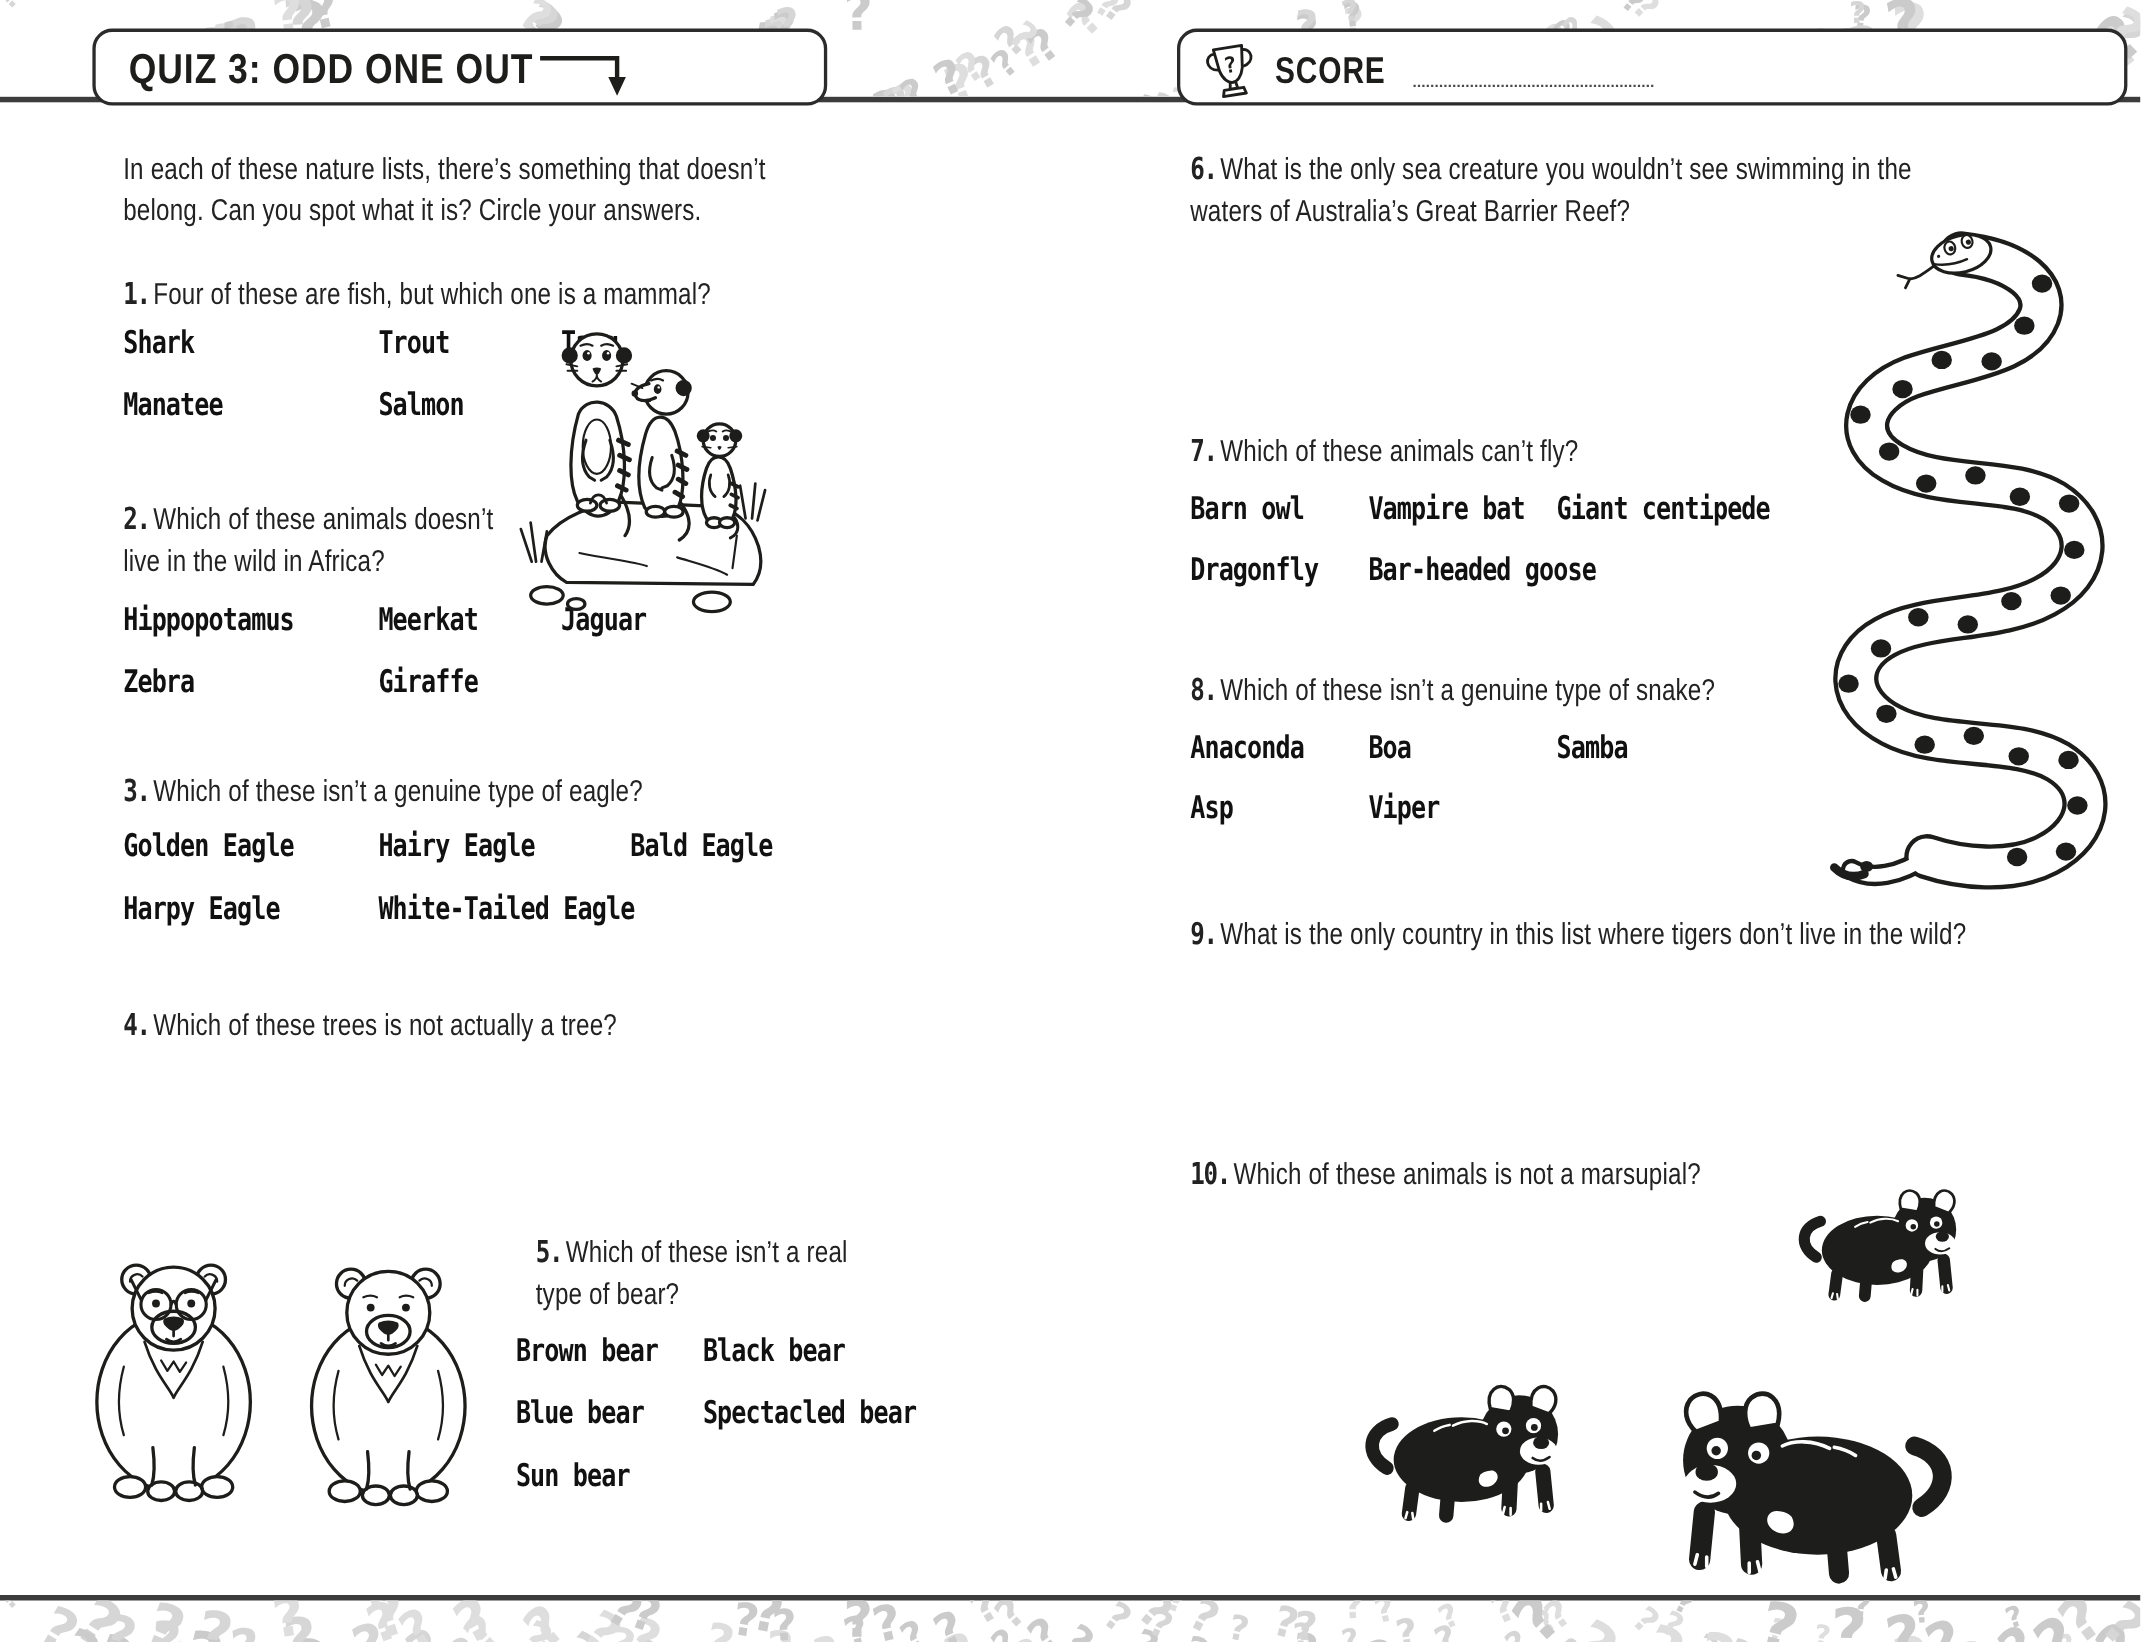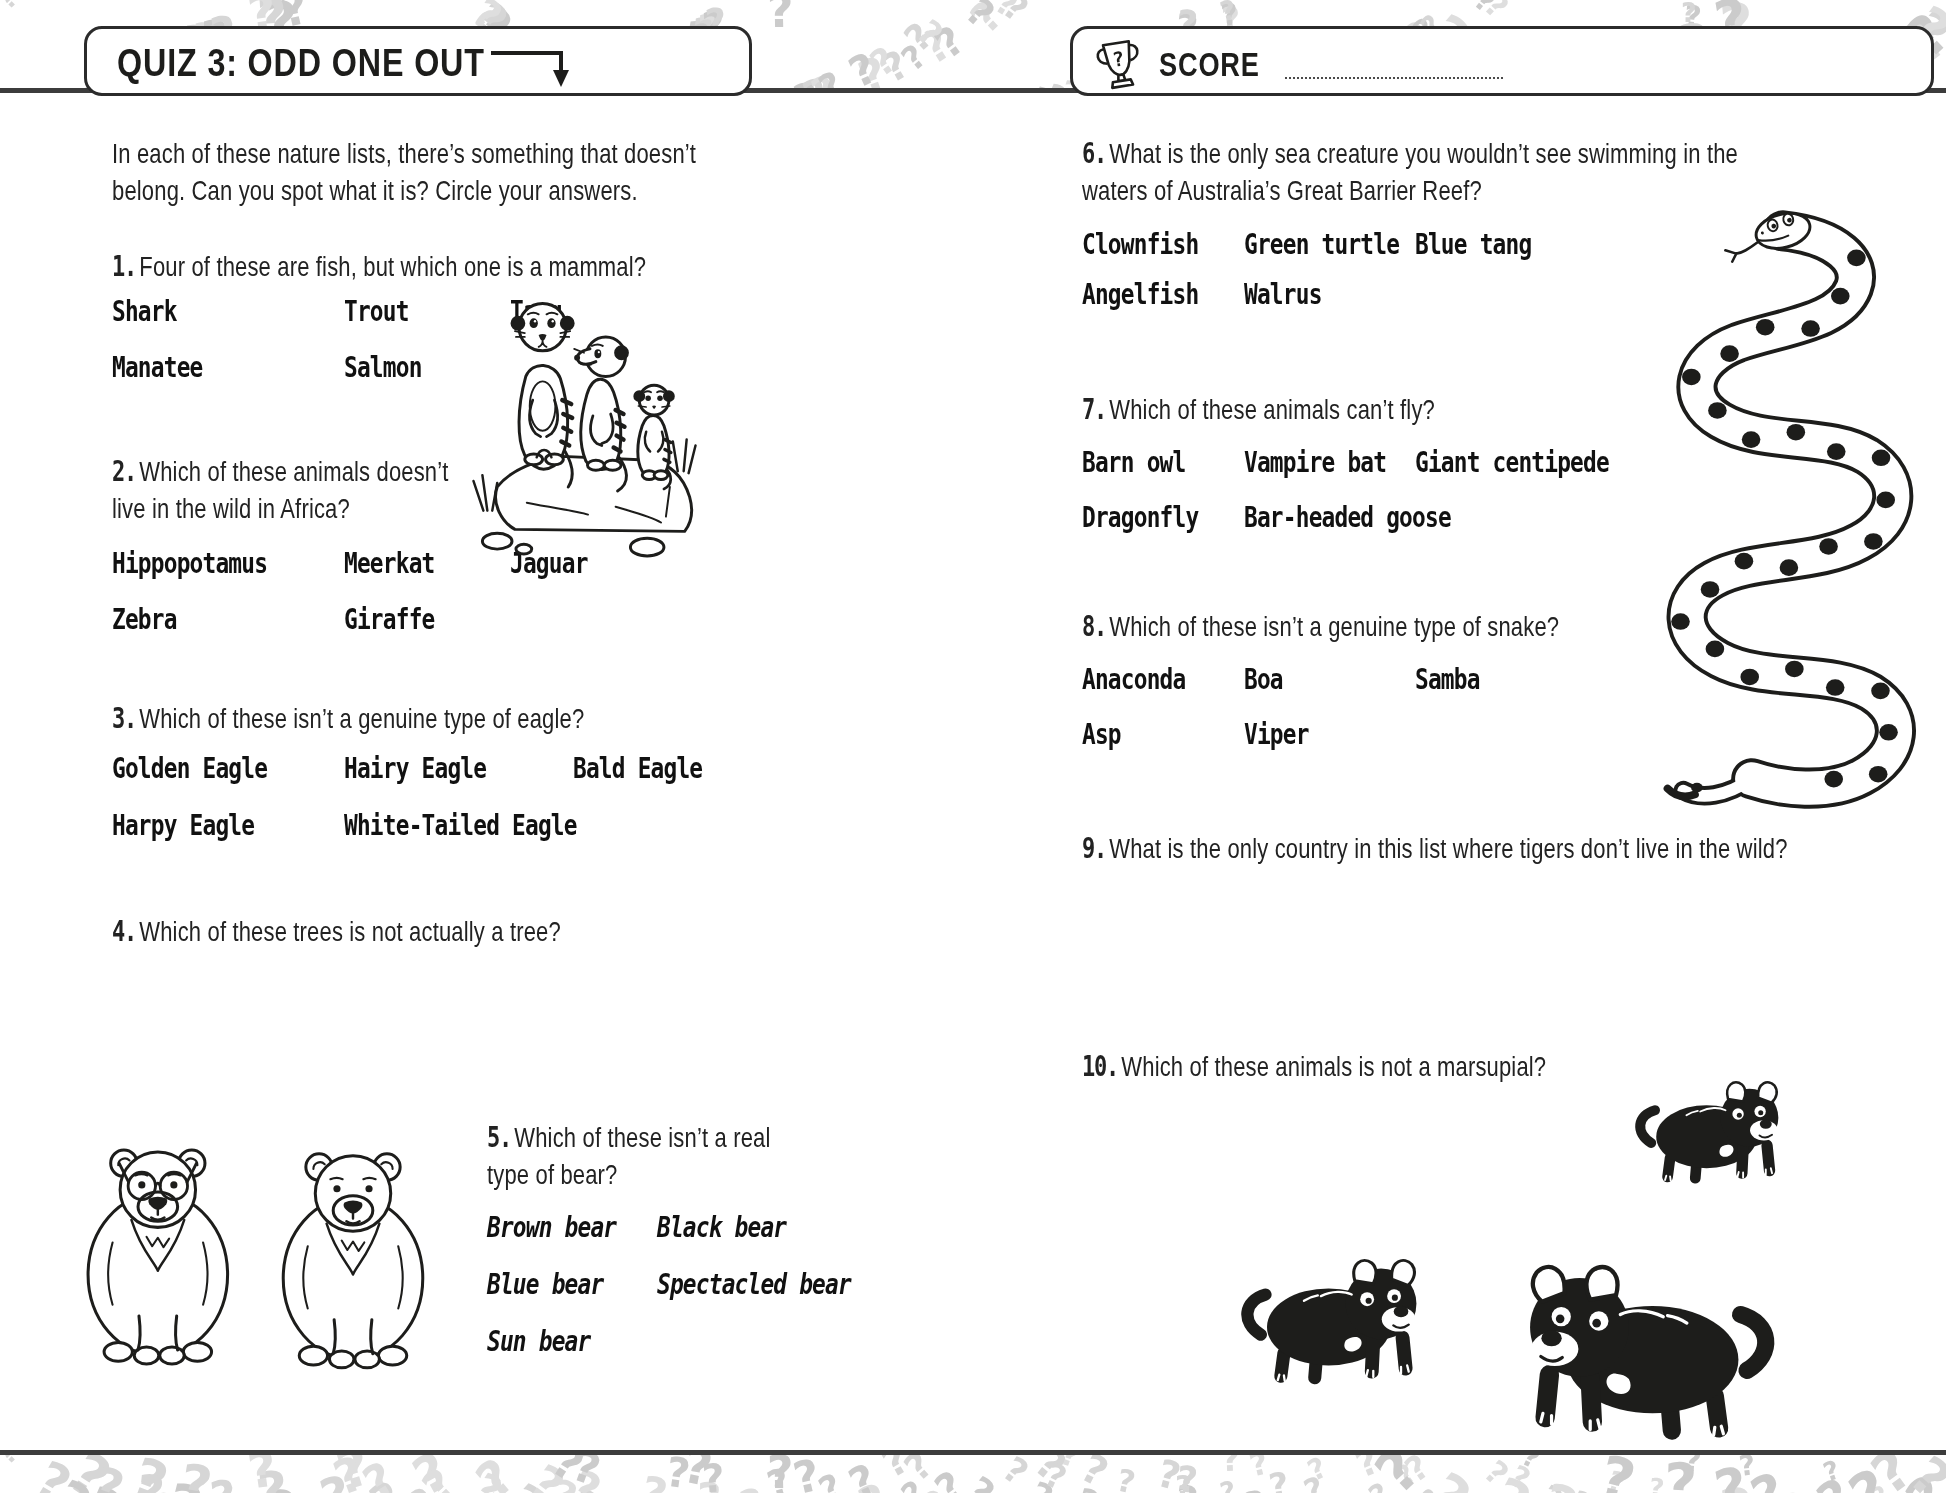--- a/index.html
+++ b/index.html
@@ -290,21 +290,21 @@
     <span class="opt">White-Tailed Eagle</span>
   </div>
 
   <div class="tblock oneline" style="left:112px;top:913px;">
     <span class="qnum">4.</span><span>Which of these trees is not actually a tree?</span>
   </div>
 
   <div class="tblock" style="left:487px;top:1119px;width:410px;">
     <span class="qnum">5.</span><span>Which of these isn’t a real type of bear?</span>
   </div>
-  <div class="opts cols-c" style="left:487px;top:1211px;font-style:italic;">
+  <div class="opts cols-c" style="left:469px;top:1211px;">
     <span class="opt">Brown bear</span>
     <span class="opt">Black bear</span>
     <span class="opt">Blue bear</span>
     <span class="opt">Spectacled bear</span>
     <span class="opt">Sun bear</span>
   </div>
 
   <svg class="illus" style="left:466px;top:262px;" width="240" height="296" viewBox="0 0 240 300">
     <g stroke="#1d1d1b" fill="#ffffff" stroke-width="3" stroke-linecap="round" stroke-linejoin="round">
       <path d="M16,252 L6,222 M20,252 L15,216 M25,252 L30,224 M213,212 L208,182 M219,212 L222,180 M224,214 L231,186" fill="none" stroke-width="2.5"></path>
@@ -371,27 +371,20 @@
       <circle cx="83" cy="58" r="14.5" fill="#ffffff" fill-opacity="0"></circle>
       <circle cx="117" cy="58" r="14.5"></circle>
       <path d="M97.5,58 Q100,52 102.5,58"></path>
       <path d="M69,54 L59,34 M131,54 L141,34"></path>
     </g>
     <use href="#bear-shape" x="215" y="4"></use>
   </svg>
 
   <div class="tblock" style="left:1082px;top:135px;width:860px;">
     <span class="qnum">6.</span><span>What is the only sea creature you wouldn’t see swimming in the waters of Australia’s Great Barrier Reef?</span>
-  </div>
-  <div class="opts cols-r gap16" style="left:1082px;top:228px;">
-    <span class="opt">Clownfish</span>
-    <span class="opt">Green turtle</span>
-    <span class="opt">Blue tang</span>
-    <span class="opt">Angelfish</span>
-    <span class="opt">Walrus</span>
   </div>
 
   <div class="tblock oneline" style="left:1082px;top:391px;">
     <span class="qnum">7.</span><span>Which of these animals can’t fly?</span>
   </div>
   <div class="opts cols-r gap21" style="left:1082px;top:446px;">
     <span class="opt">Barn owl</span>
     <span class="opt">Vampire bat</span>
     <span class="opt">Giant centipede</span>
     <span class="opt">Dragonfly</span>

